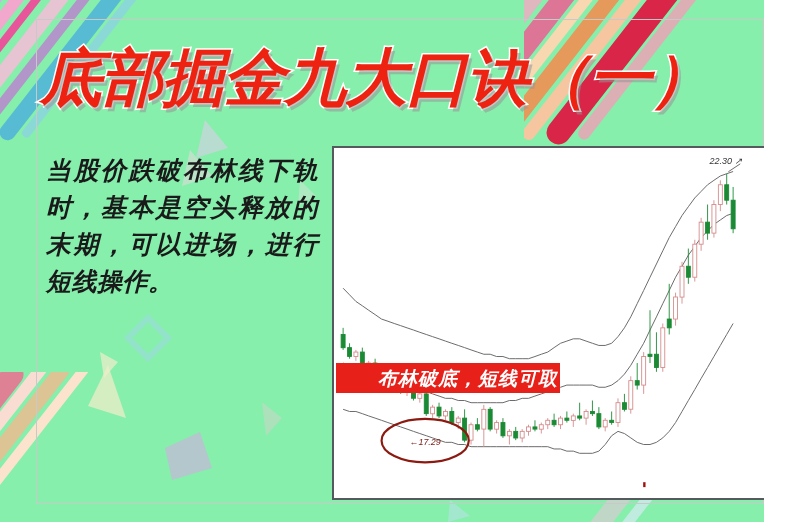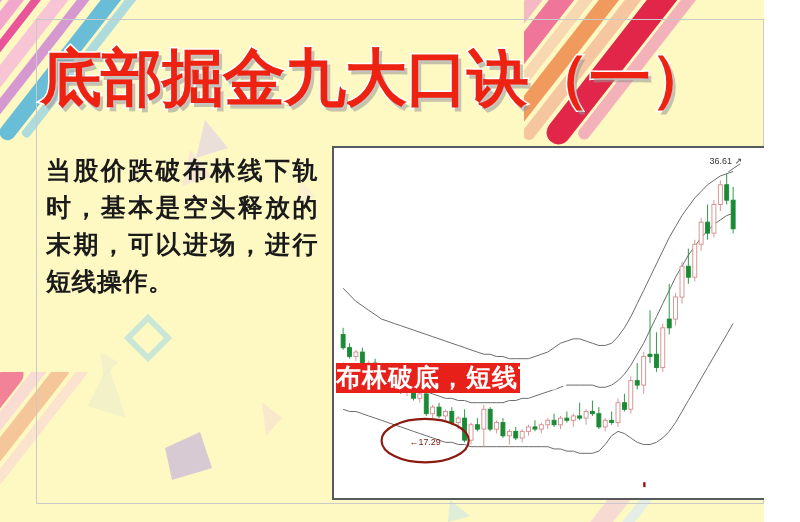--- a/index.html
+++ b/index.html
@@ -3,21 +3,21 @@
 <meta charset="utf-8">
 <style>
   html,body{margin:0;padding:0;}
   body{
     width:800px;height:522px;overflow:hidden;
     background:#ffffff;
     font-family:"Liberation Sans","DejaVu Sans",sans-serif;
     position:relative;
   }
   
-  #slide{position:absolute;inset:0;width:764px;height:522px;background:#fef9c3;overflow:hidden;}
+  #slide{position:absolute;inset:0;width:764px;height:522px;background:#86efac;overflow:hidden;font-style:italic;}
 
   
   .deco{position:absolute;pointer-events:none;}
 
   
   .tl{left:-40px;top:-70px;width:260px;height:240px;}
   
   .tr{right:-60px;top:-80px;width:300px;height:260px;}
   
   .bl{left:-70px;bottom:-80px;width:260px;height:230px;}
@@ -61,24 +61,25 @@
     overflow:hidden;
   }
   #chart-svg{display:block;width:100%;height:100%;}
 
   
   #banner{
     position:absolute;left:336px;top:363px;width:184px;height:30px;
     background:#e8201a;
     color:#ffffff;
     font-family:"DejaVu Sans","Liberation Sans",sans-serif;
-    font-size:25px;font-weight:bold;line-height:30px;
+    font-size:19px;font-weight:bold;line-height:30px;
     text-align:center;letter-spacing:1px;
     white-space:nowrap;
     z-index:6;
+    padding-left:40px;
   }
 
   
   #price-label{
     position:absolute;right:28px;top:8px;
     font-family:"Liberation Sans",sans-serif;
     font-size:9px;color:#333;white-space:nowrap;
   }
   
   .anno-text{
@@ -420,20 +421,20 @@
             <line x1="402.8" y1="39.4" x2="402.8" y2="86.2" stroke="#1a8a34" stroke-width="0.9"></line>
             <rect x="400.8" y="52.8" width="4.0" height="28.9" fill="#1a8a34" stroke="#1a8a34" stroke-width="0.9"></rect>
           </g>
           <ellipse cx="92" cy="296" rx="44" ry="22" fill="none" stroke="#8b1a10" stroke-width="2.2"></ellipse>
           <text x="92" y="300" class="anno-text" text-anchor="middle">←17.29</text>
           <rect x="312" y="338" width="2.4" height="5" fill="#a01010"></rect>
           <line x1="398" y1="24" x2="410" y2="16" stroke="#444" stroke-width="0.8"></line>
         </g>
     </svg>
     <div id="price-label">
-      <span>36.61</span>
+      <span>22.30</span>
       <span>↗</span>
     </div>
   </div>
 
   <div id="banner">布林破底，短线可取</div>
 
 </div>
 
 </body></html>

